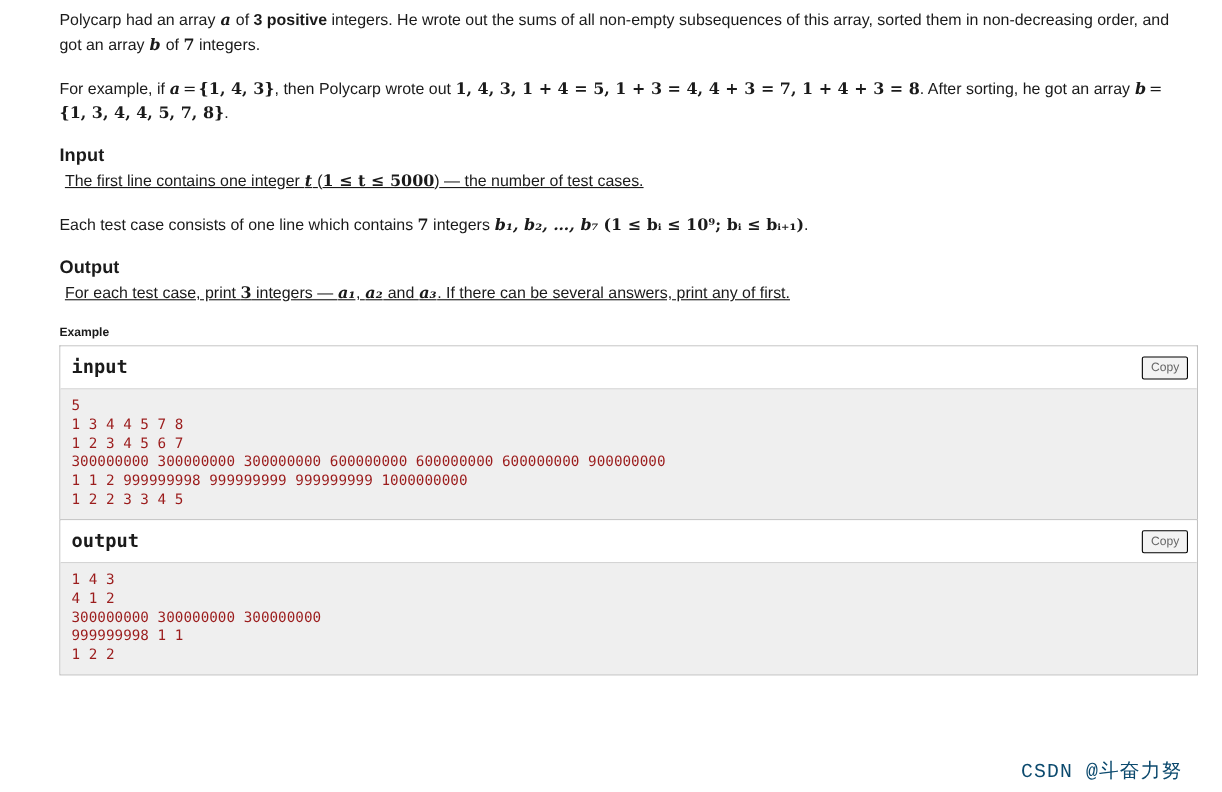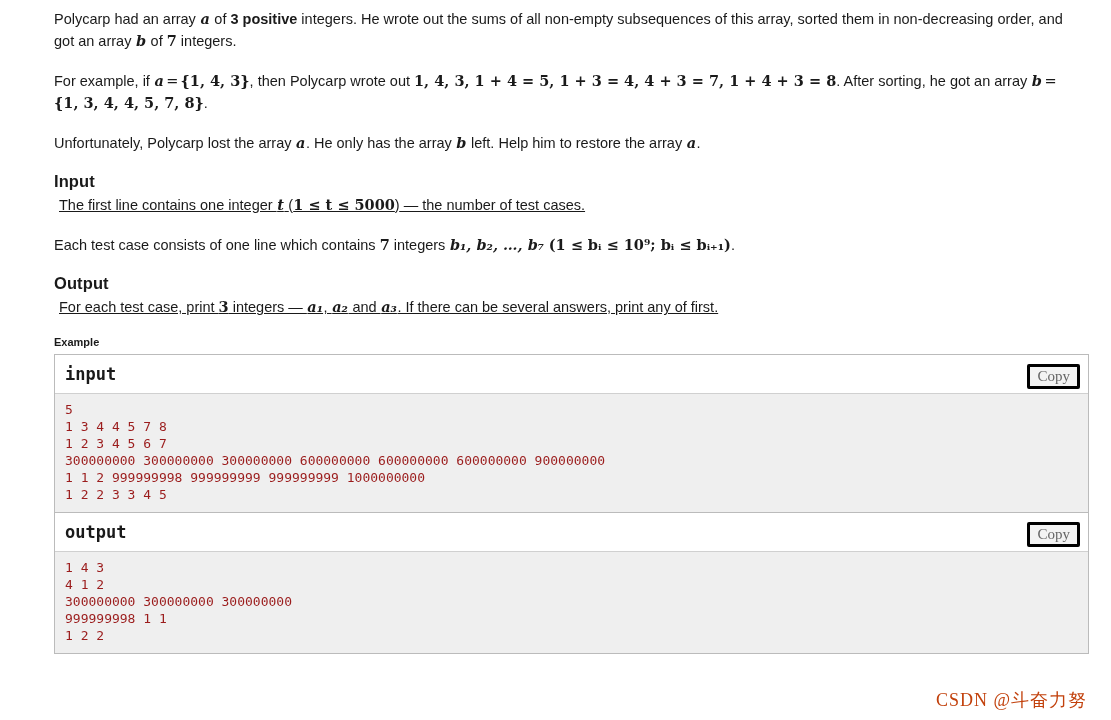--- a/index.html
+++ b/index.html
@@ -91,65 +91,64 @@
     font-family: "DejaVu Sans Mono", monospace;
     font-size: 17px;
     font-weight: bold;
     color: #1a1a1a;
     line-height: 22px;
   }
   .copy-btn {
     position: absolute;
     right: 8px;
     top: 9px;
-    border: 3px solid #000000;
+    border: 1px solid #000000;
     background: #f3f3f3;
     color: #666666;
-    font-family: Liberation Serif, serif;
-    font-size: 15px;
+    font-family: Liberation Sans, sans-serif;
+    font-size: 11px;
     padding: 2px 7px 3px 7px;
     border-radius: 2px;
     line-height: 14px;
     cursor: pointer;
   }
   .sample-pre {
     margin: 0;
     padding: 7px 10px 9px 10px;
     background: #efefef;
     font-family: "DejaVu Sans Mono", monospace;
     font-size: 13px;
     line-height: 17px;
     color: #9b1c1c;
     white-space: pre;
     overflow: hidden;
   }
   .sample-pre.input-pre { min-height: 100px; }
 
   .watermark {
     position: absolute;
-    right: 24px;
+    right: 36px;
     bottom: 8px;
-    font-family: Liberation Serif, serif;
+    font-family: Liberation Mono, monospace;
     font-size: 18px;
-    color: #c2410c;
+    color: #0c4a6e;
     letter-spacing: 1px;
     pointer-events: none;
     user-select: none;
   }
 </style>
 </head>
 <body>
 
 <div class="page">
 
   <p class="para"><span>Polycarp had an array </span><span class="mi">a</span><span> of </span><b>3 positive</b><span> integers. He wrote out the sums of all non-empty subsequences of this array, sorted them in non-decreasing order, and got an array </span><span class="mi">b</span><span> of </span><span class="mn">7</span><span> integers.</span></p>
 
   <p class="para"><span>For example, if </span><span class="mi">a</span><span class="mo">=</span><span class="mn">{1, 4, 3}</span><span>, then Polycarp wrote out </span><span class="mn mathblk">1, 4, 3, 1 + 4 = 5, 1 + 3 = 4, 4 + 3 = 7, 1 + 4 + 3 = 8</span><span>. After sorting, he got an array </span><span class="mi">b</span><span class="mo">=</span><span class="mn">{1, 3, 4, 4, 5, 7, 8}</span><span>.</span></p>
 
-  <p class="para"><span>Unfortunately, Polycarp lost the array </span><span class="mi">a</span><span>. He only has the array </span><span class="mi">b</span><span> left. Help him to restore the array </span><span class="mi">a</span><span>.</span></p>
 
   <h2 class="section">Input</h2>
   <p class="after-head"><span>The first line contains one integer </span><span class="mi">t</span> <span>(</span><span class="mn mathblk">1 ≤ t ≤ 5000</span><span>)</span><span> — the number of test cases.</span></p>
 
   <p class="para"><span>Each test case consists of one line which contains </span><span class="mn">7</span><span> integers </span><span class="mi mathblk">b₁, b₂, …, b₇</span> <span class="mn mathblk">(1 ≤ bᵢ ≤ 10⁹; bᵢ ≤ bᵢ₊₁)</span><span>.</span></p>
 
 
   <h2 class="section">Output</h2>
   <p class="after-head"><span>For each test case, print </span><span class="mn">3</span><span> integers — </span><span class="mi">a₁</span><span>, </span><span class="mi">a₂</span><span> and </span><span class="mi">a₃</span><span>. If there can be several answers, print any of first.</span></p>
 

